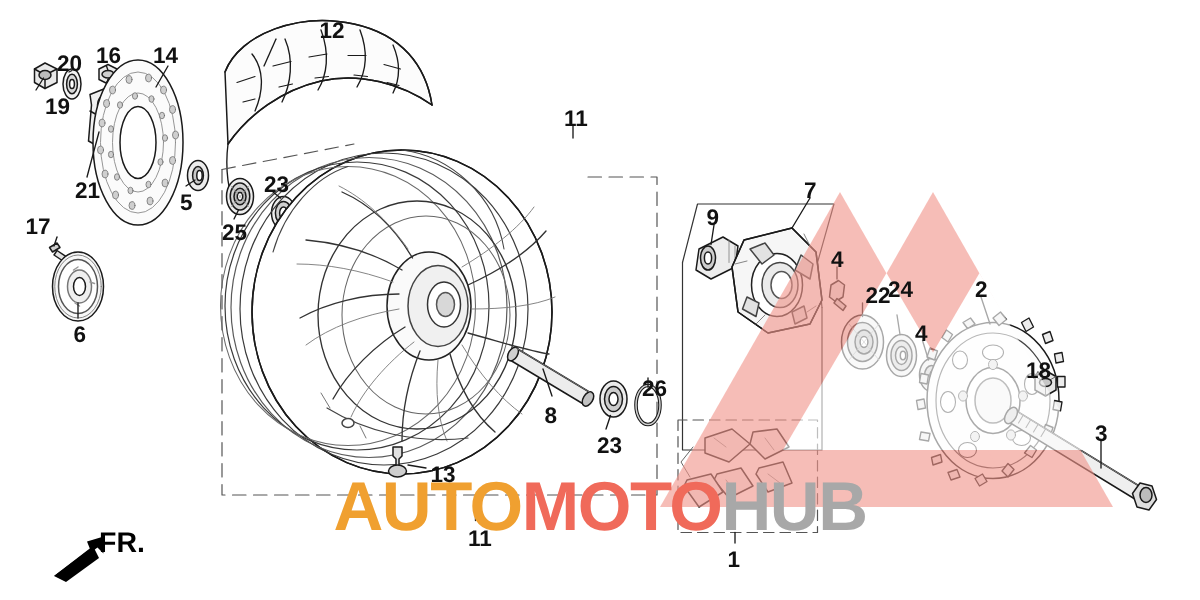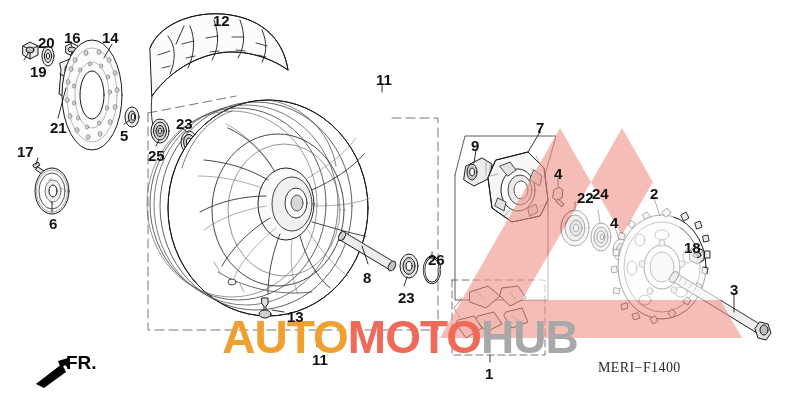--- a/index.html
+++ b/index.html
@@ -417,15 +417,14 @@
       <div class="callout" style="left: 577px; top: 190px; text-align: right;">22</div>
       <div class="callout" style="left: 592px; top: 186px;">24</div>
       <div class="callout" style="left: 610px; top: 215px;">4</div>
       <div class="callout" style="left: 650px; top: 186px;">2</div>
       <div class="callout" style="left: 684px; top: 240px;">18</div>
       <div class="callout" style="left: 730px; top: 282px;">3</div>
       <div class="callout" style="left: 485px; top: 366px;">1</div>
     </div>
 
   <div id="frlabel">FR.</div>
-  <div id="diagcode">MERI−F1400</div>
 
 </div>
 
 </body></html>

